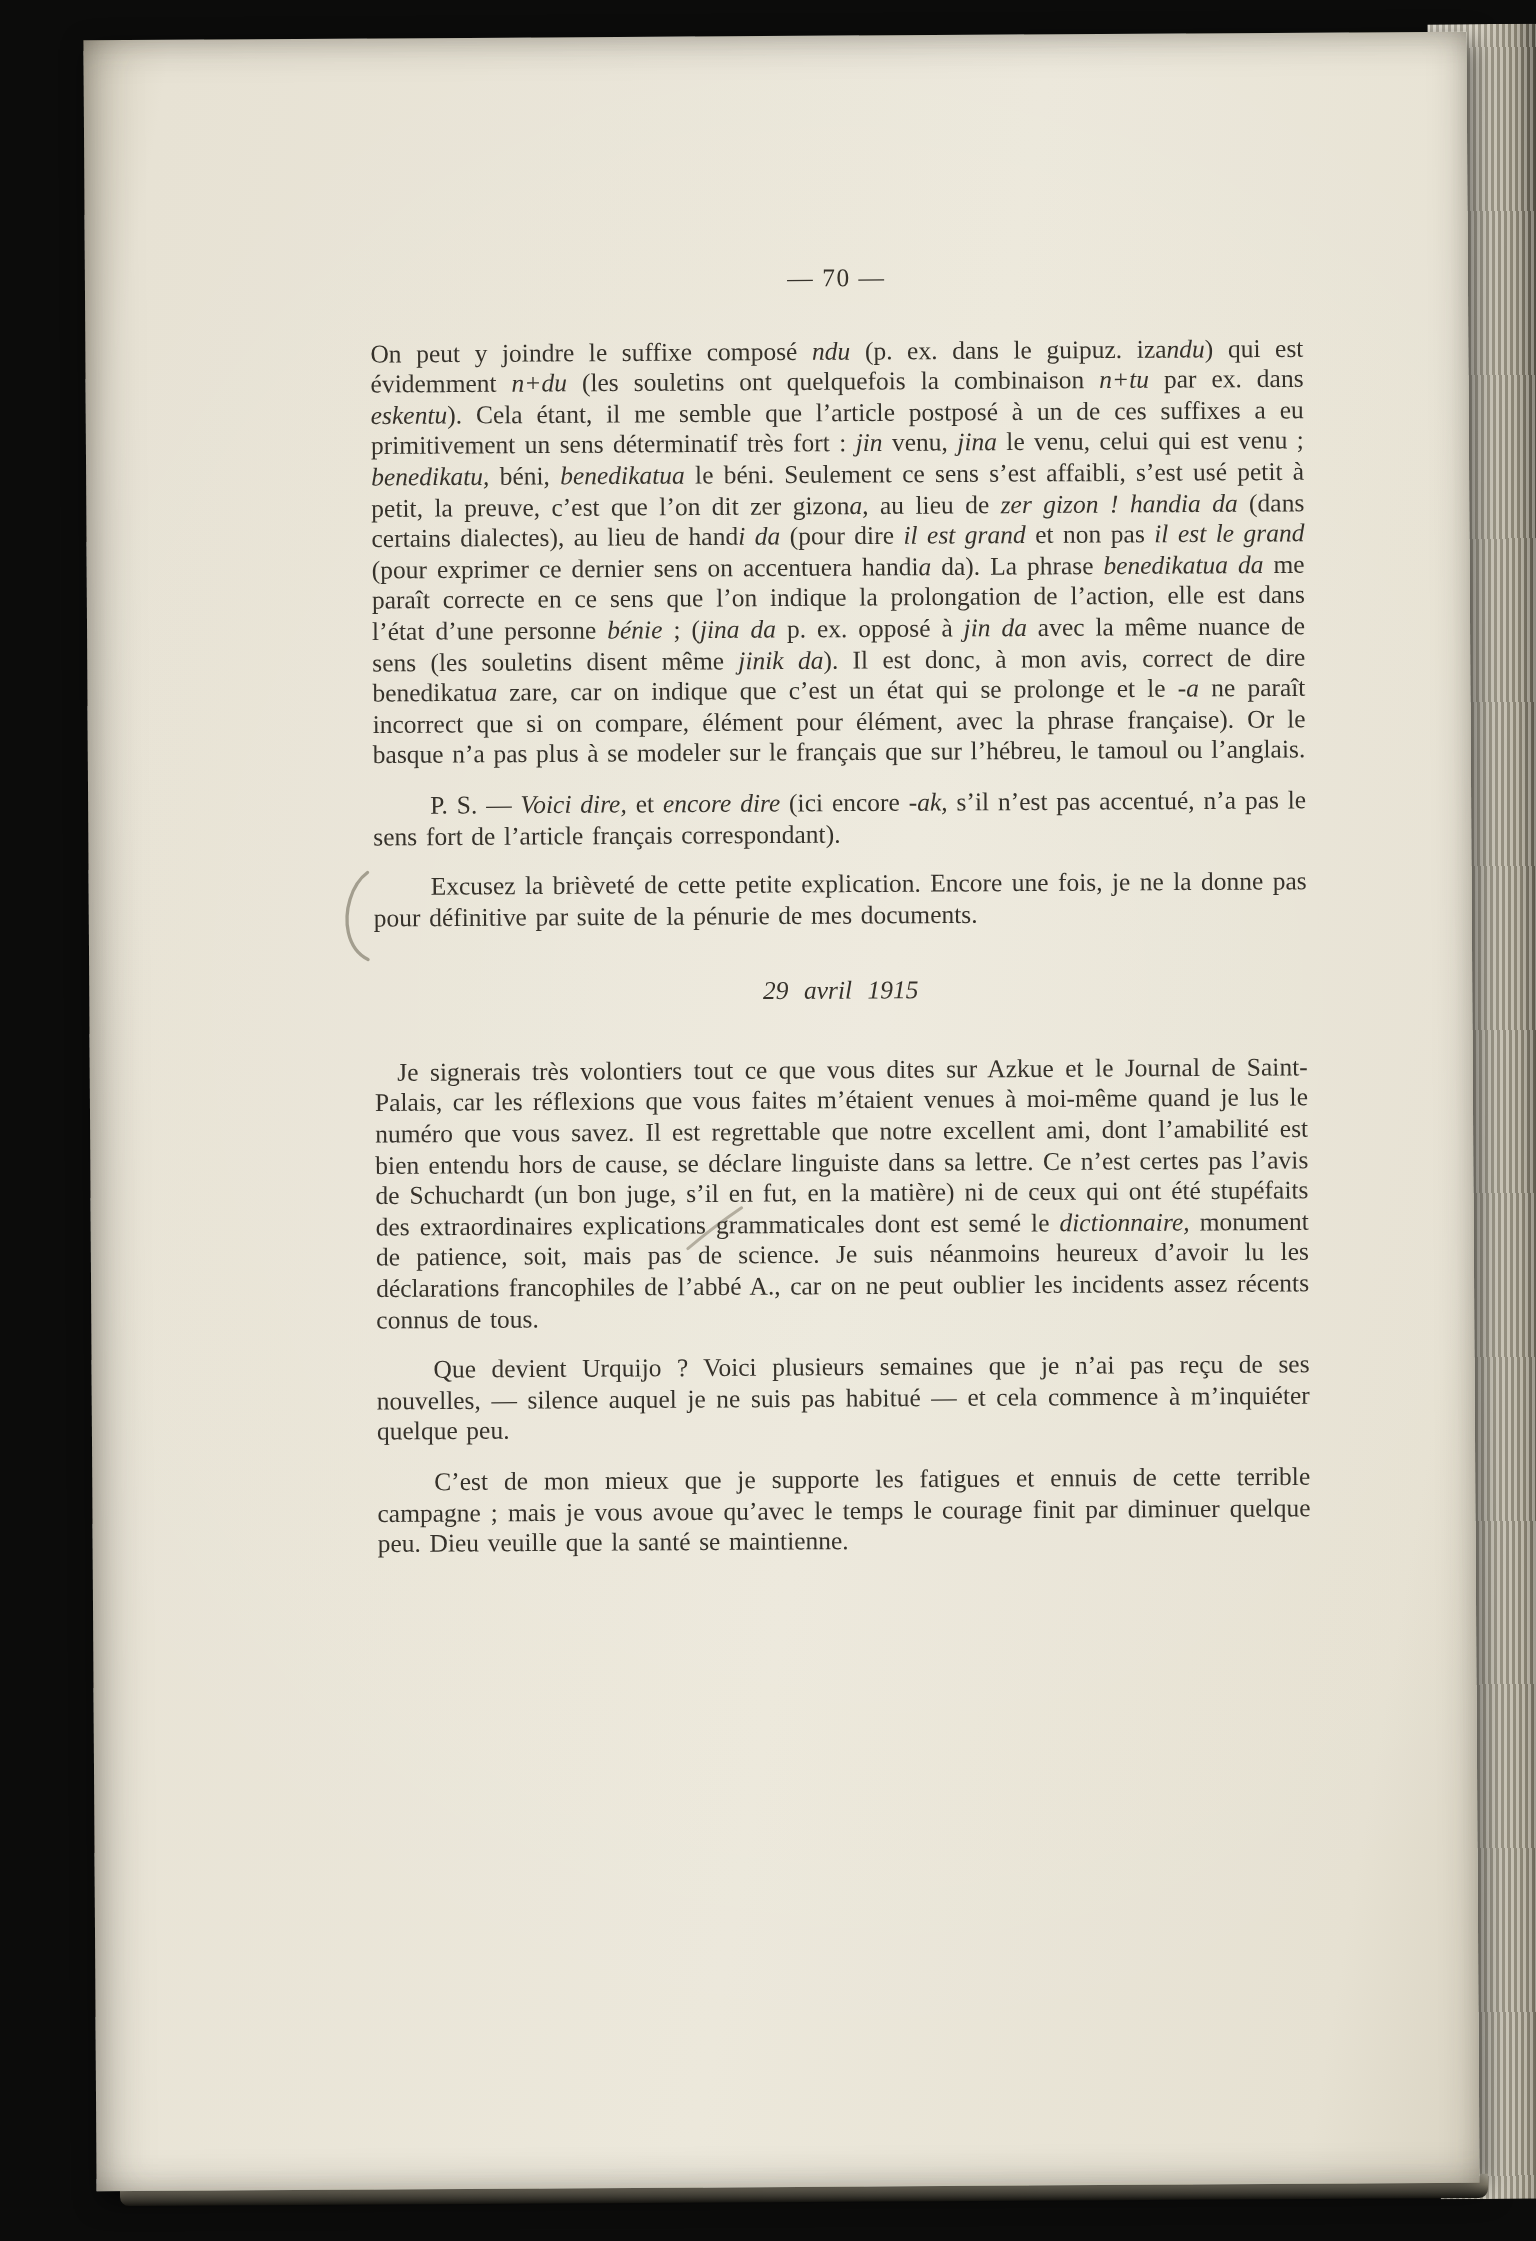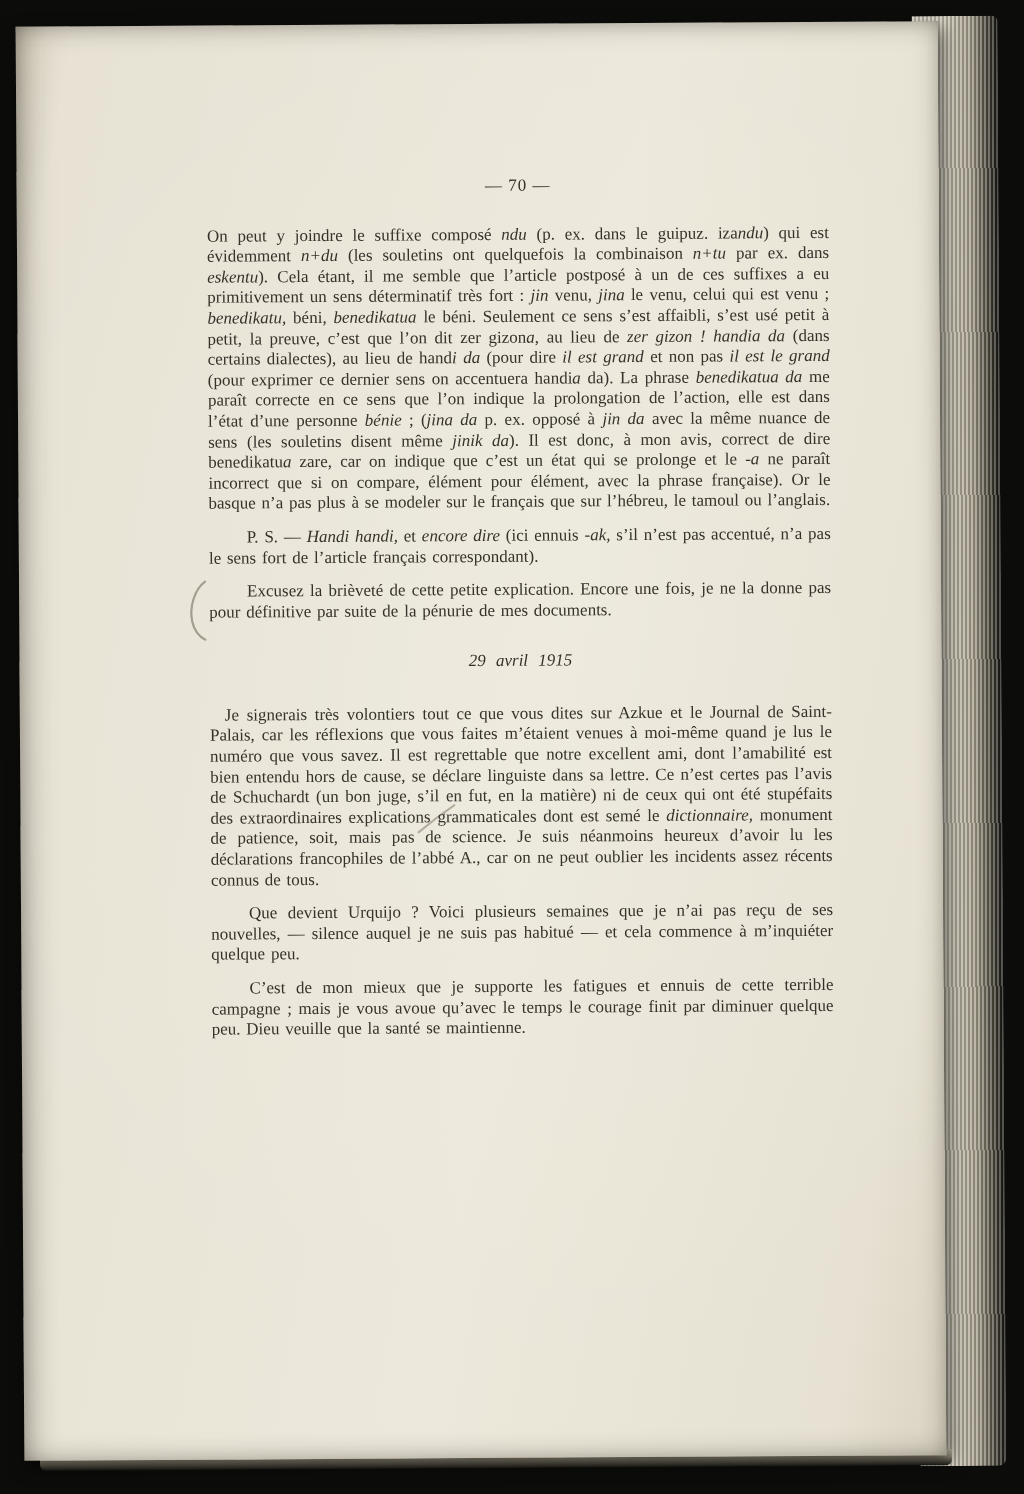--- a/index.html
+++ b/index.html
@@ -9,21 +9,21 @@
     --edge:#b5ae9c;
   }
   *{box-sizing:border-box;}
   html,body{margin:0;padding:0;}
   body{
     width:1024px;height:1494px;
     background:var(--bg);
     position:relative;overflow:hidden;
     font-family:"Liberation Serif","DejaVu Serif",serif;
   }
-  .scene{position:absolute;inset:0;}
+  .scene{position:absolute;inset:0;margin-left:40px;}
   
   .page-stack{
     position:absolute;left:916px;top:16px;width:86px;height:1450px;
     transform:rotate(-0.35deg);
     background:
       repeating-linear-gradient(90deg, rgba(255,255,255,0.25) 0 2px, rgba(0,0,0,0.18) 2px 4px),
       linear-gradient(90deg,#e3decf 0%,#d4cebc 35%,#a49d8a 68%,#4a463b 88%,#14130f 100%);
     border-radius:0 6px 8px 0;
   }
   .page-bottom-edge{
@@ -86,21 +86,21 @@
 
       <path d="M186,556 C175,564 170,582 173,596 C175,605 180,611 186,614" fill="none" stroke="#8b8576" stroke-width="2.2" stroke-linecap="round" opacity="0.75"></path>
 
       <path d="M398,808 C410,798 422,789 434,781" fill="none" stroke="#9a9383" stroke-width="2" stroke-linecap="round" opacity="0.7"></path>
     </svg>
 
     <div class="text-block">
       <div class="page-number">— 70 —</div>
       <div id="before-date">
           <p class="para"><span>On peut y joindre le suffixe composé </span><i>ndu</i><span> (p. ex. dans le guipuz. iza</span><i>ndu</i><span>) qui est évidemment </span><i>n+du</i><span> (les souletins ont quelquefois la combinaison </span><i>n+tu</i><span> par ex. dans </span><i>eskentu</i><span>). Cela étant, il me semble que l’article postposé à un de ces suffixes a eu primitivement un sens déterminatif très fort : </span><i>jin</i><span> venu, </span><i>jina</i><span> le venu, celui qui est venu ; </span><i>benedikatu,</i><span> béni, </span><i>benedikatua</i><span> le béni. Seulement ce sens s’est affaibli, s’est usé petit à petit, la preuve, c’est que l’on dit zer gizon</span><i>a</i><span>, au lieu de </span><i>zer gizon ! handia da</i><span> (dans certains dialectes), au lieu de hand</span><i>i da</i><span> (pour dire </span><i>il est grand</i><span> et non pas </span><i>il est le grand</i><span> (pour exprimer ce dernier sens on accentuera handi</span><i>a</i><span> da). La phrase </span><i>benedikatua da</i><span> me paraît correcte en ce sens que l’on indique la prolongation de l’action, elle est dans l’état d’une personne </span><i>bénie</i><span> ; (</span><i>jina da</i><span> p. ex. opposé à </span><i>jin da</i><span> avec la même nuance de sens (les souletins disent même </span><i>jinik da</i><span>). Il est donc, à mon avis, correct de dire benedikatu</span><i>a</i><span> zare, car on indique que c’est un état qui se prolonge et le </span><i>-a</i><span> ne paraît incorrect que si on compare, élément pour élément, avec la phrase française). Or le basque n’a pas plus à se modeler sur le français que sur l’hébreu, le tamoul ou l’anglais.</span></p>
-          <p class="para indent-2"><span>P. S. — </span><i>Handi handi,</i><span> et </span><i>encore dire</i><span> (ici ennuis </span><i>-ak,</i><span> s’il n’est pas accentué, n’a pas le sens fort de l’article français correspondant).</span></p>
+          <p class="para indent-2"><span>P. S. — </span><i>Voici dire,</i><span> et </span><i>encore dire</i><span> (ici encore </span><i>-ak,</i><span> s’il n’est pas accentué, n’a pas le sens fort de l’article français correspondant).</span></p>
           <p class="para indent-2"><span>Excusez la brièveté de cette petite explication. Encore une fois, je ne la donne pas pour définitive par suite de la pénurie de mes documents.</span></p>
         </div>
       <div class="date-heading">29 avril 1915</div>
       <div id="after-date">
           <p class="para indent-1"><span>Je signerais très volontiers tout ce que vous dites sur Azkue et le Journal de Saint-Palais, car les réflexions que vous faites m’étaient venues à moi-même quand je lus le numéro que vous savez. Il est regrettable que notre excellent ami, dont l’amabilité est bien entendu hors de cause, se déclare linguiste dans sa lettre. Ce n’est certes pas l’avis de Schuchardt (un bon juge, s’il en fut, en la matière) ni de ceux qui ont été stupéfaits des extraordinaires explications grammaticales dont est semé le </span><i>dictionnaire,</i><span> monument de patience, soit, mais pas de science. Je suis néanmoins heureux d’avoir lu les déclarations francophiles de l’abbé A., car on ne peut oublier les incidents assez récents connus de tous.</span></p>
           <p class="para indent-2"><span>Que devient Urquijo ? Voici plusieurs semaines que je n’ai pas reçu de ses nouvelles, — silence auquel je ne suis pas habitué — et cela commence à m’inquiéter quelque peu.</span></p>
           <p class="para indent-2"><span>C’est de mon mieux que je supporte les fatigues et ennuis de cette terrible campagne ; mais je vous avoue qu’avec le temps le courage finit par diminuer quelque peu. Dieu veuille que la santé se maintienne.</span></p>
         </div>
     </div>
 

